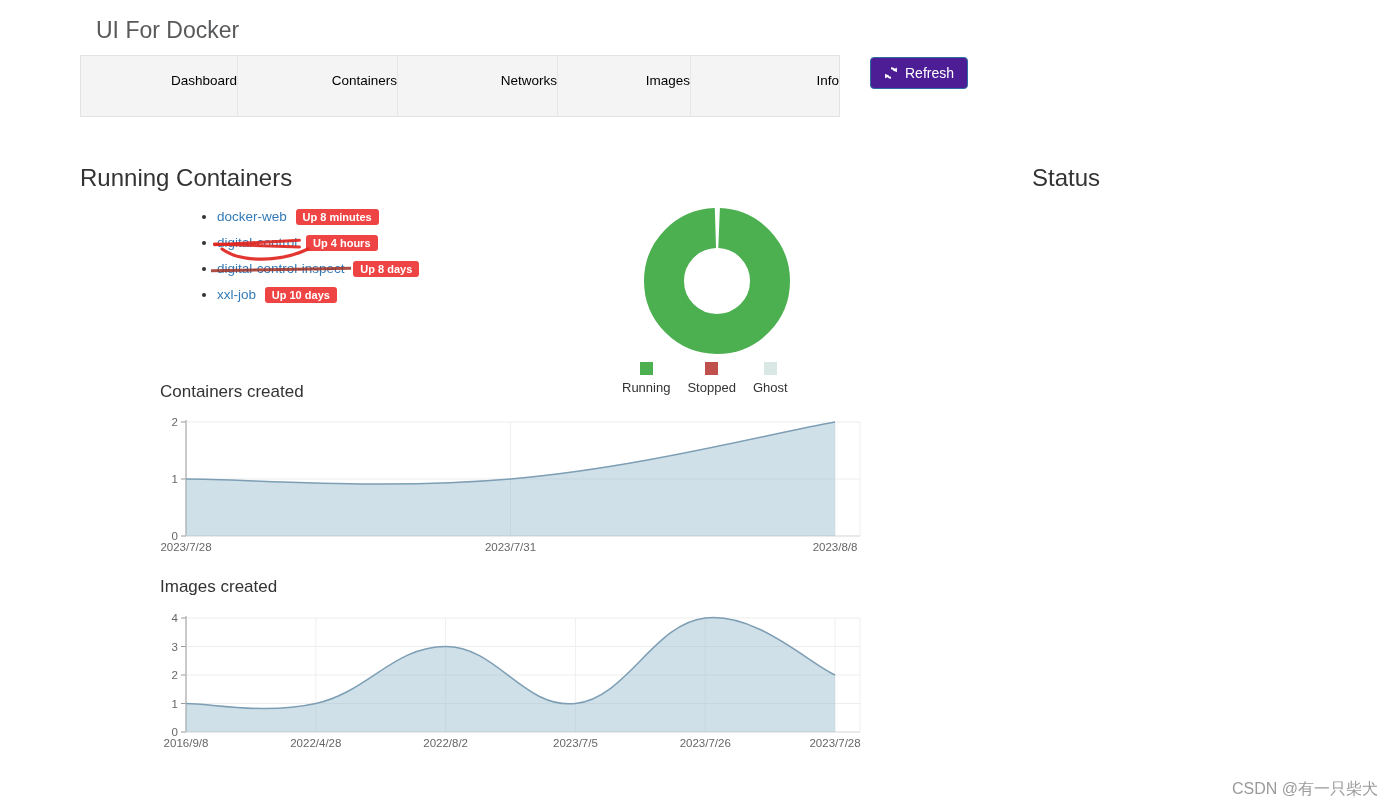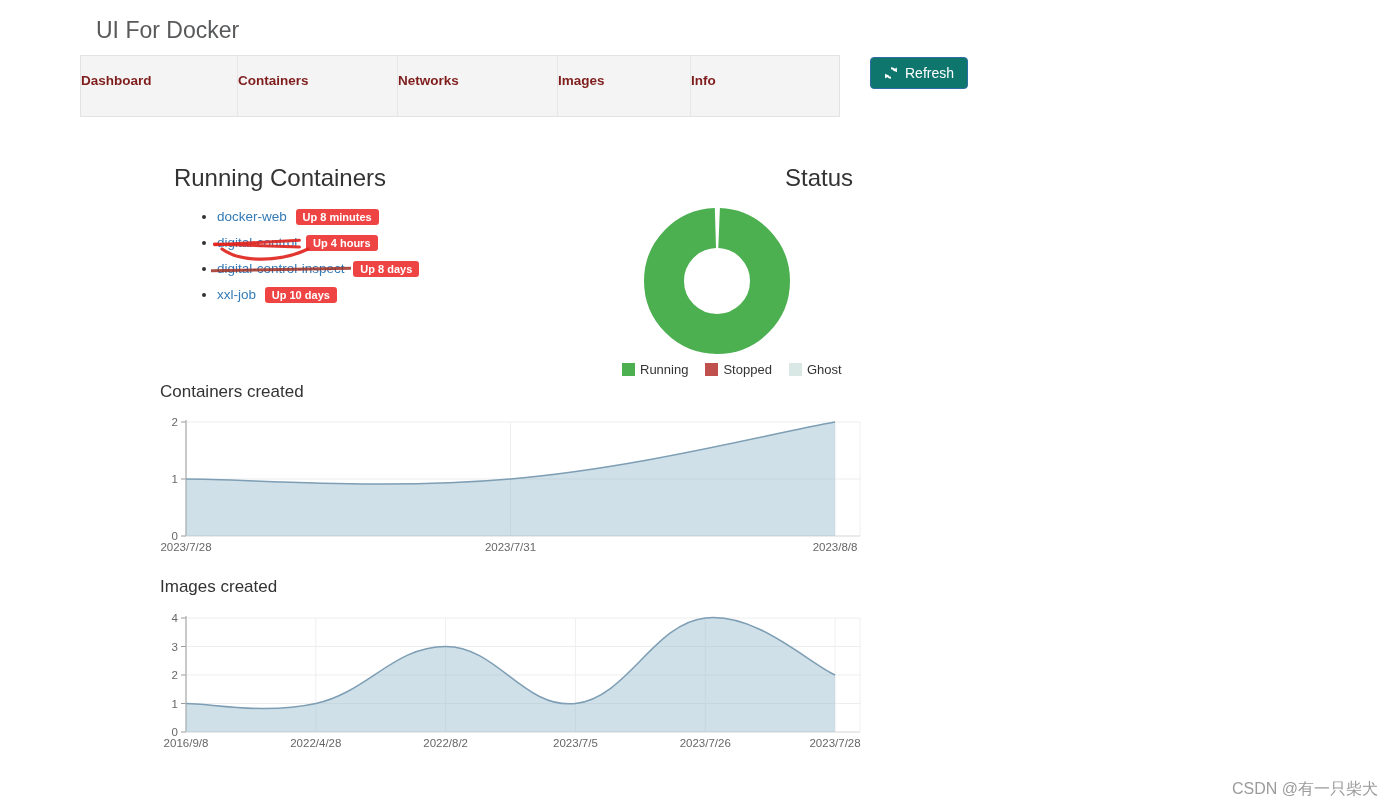--- a/index.html
+++ b/index.html
@@ -13,41 +13,41 @@
     position:absolute; left:65px; top:17px;
     font-size:23px; font-weight:400; color:#58595b;margin-left:31px;
   }
   
   .topbar { position:absolute; left:80px; top:55px; display:flex; align-items:flex-start; }
   .tabs {
     display:flex; list-style:none; height:62px;
     background:#f4f4f4; border:1px solid #e3e3e3;
   }
   .tab {
-    text-align:left; padding-top:15px; cursor:pointer;
-    font-size:13.5px; font-weight:bold; color:#7f1d1d;
+    text-align:right; padding-top:15px; cursor:pointer;
+    font-size:13.5px; font-weight:normal; color:#000000;
     border-right:1px solid #e7e7e7; height:100%;
   }
   .tab:last-child { border-right:none; }
   .tab:nth-child(1){width:157px}.tab:nth-child(2){width:160px}
   .tab:nth-child(3){width:160px}.tab:nth-child(4){width:133px}
   .tab:nth-child(5){width:148px}.tab:nth-child(6){width:145px}
   .tab:nth-child(7){width:112px}
   .tab.active { background:#fff; padding-top:13px; }
   .tab span { display:inline-block; line-height:1.5; }
   .tab.active span { max-width:90px; }
   .refresh-btn {
     margin-left:30px; margin-top:2px;
-    background:#0f766e; border:1px solid #2e6da4; color:#fff;
+    background:#4c1d95; border:1px solid #2e6da4; color:#fff;
     font-family:inherit; font-size:14px; border-radius:4px;
     padding:7px 13px; display:flex; align-items:center; gap:7px; cursor:pointer;
   }
   
   .rc { position:absolute; left:80px; top:164px; width:400px; }
-  .section-h { font-size:24px; font-weight:400; color:#333; text-align:center; }
+  .section-h { font-size:24px; font-weight:400; color:#333; }
   .rc ul { margin-top:15px; padding-left:137px; font-size:13.5px; }
   .rc li { margin-bottom:6px; line-height:20px; position:relative; color:#333; }
   .rc a { color:#337ab7; text-decoration:none; cursor:pointer; }
   .badge-up {
     background:#ef4444; color:#fff; font-size:11px; font-weight:bold;
     padding:2px 7px; border-radius:3px; margin-left:5px; white-space:nowrap;
   }
   .cname { position:relative; display:inline-block; }
   .scribble-red::before, .scribble-red::after {
     content:""; position:absolute; left:-4px; right:-4px; height:3px;
@@ -55,24 +55,24 @@
   }
   .scribble-red::before { top:8px; transform:rotate(-3deg); }
   .scribble-red::after  { top:11px; transform:rotate(2deg); }
   .strike-dark::after {
     content:""; position:absolute; left:-6px; right:-6px; top:9px; height:2.5px;
     background:#9d2f23; transform:rotate(-1deg); opacity:.85;
   }
   .swoosh { position:absolute; left:2px; top:13px; pointer-events:none; }
   
   .status { position:absolute; left:480px; top:164px; width:620px; }
-  .status .section-h { text-align:left; padding-left:305px; }
+  .status .section-h { text-align:right; padding-left:305px; }
   .donut-wrap { margin:15px 0 0 163px; width:148px; height:148px; }
   .legend { display:flex; gap:17px; margin:7px 0 0 142px; align-items:center; }
-  .legend-item { display:flex; align-items:center; gap:5px; font-size:13px; color:#333; }
+  .legend-item { display:flex; align-items:center; gap:5px; font-size:13px; color:#333;flex-direction:column; }
   .swatch { width:13px; height:13px; display:inline-block; }
   
   .chart-title { position:absolute; left:160px; font-size:17px; font-weight:500; color:#333; }
   #title-containers { top:382px; }
   #title-images { top:577px; }
   .chart { position:absolute; left:160px; width:712px; height:145px; overflow:visible; }
   #chart-containers { top:414px; }
   #chart-images { top:610px; }
   .chart svg { overflow:visible; }
   .chart text { font-family:"Liberation Sans",sans-serif; }

